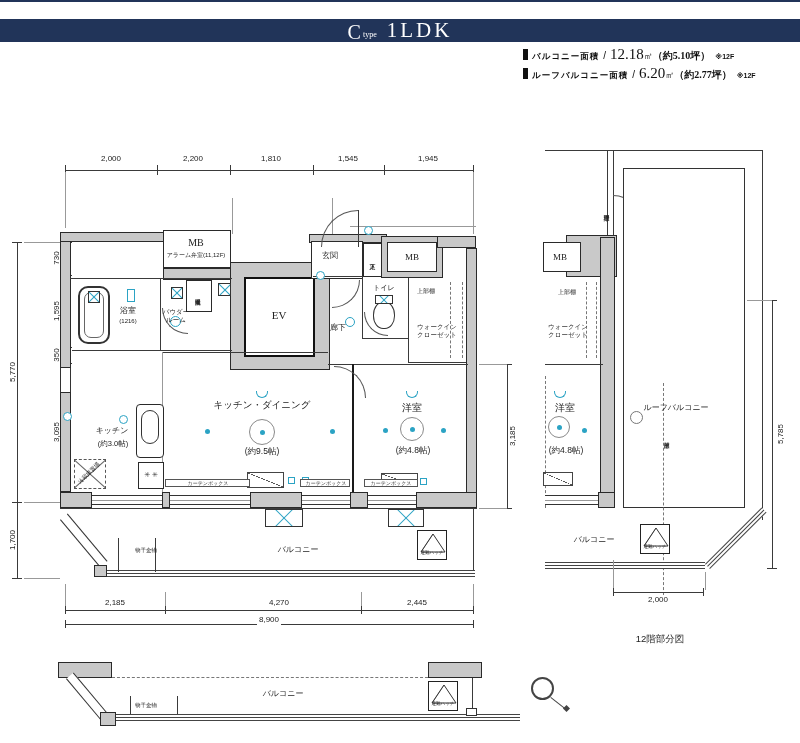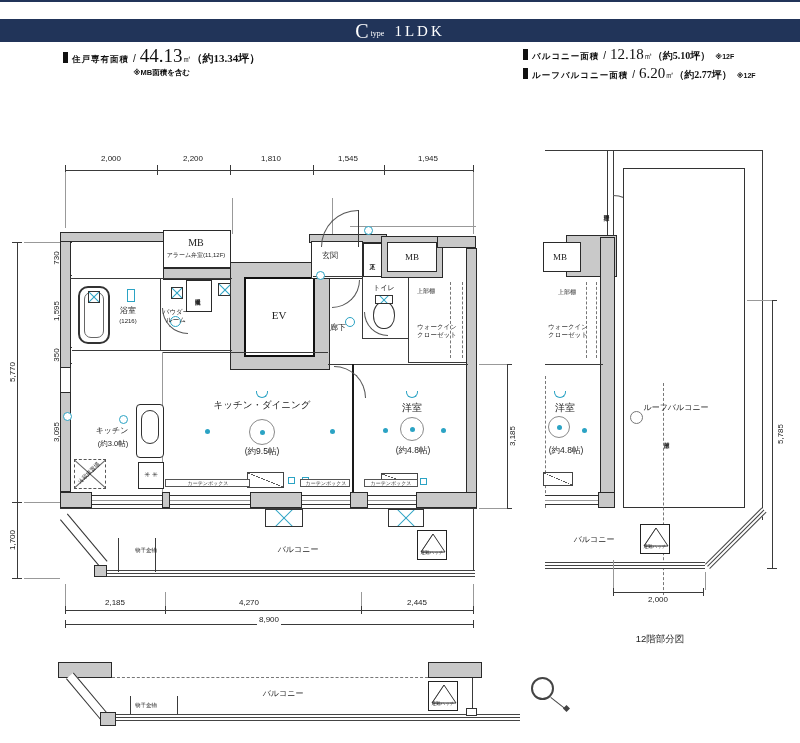--- a/index.html
+++ b/index.html
@@ -57,21 +57,21 @@
        transform:translate(-50%,-50%);z-index:6;
        font-family:"Liberation Sans","DejaVu Sans",sans-serif;}
   .lbl.serif{font-family:"Liberation Serif","DejaVu Serif",serif;}
   .lbl.vert{writing-mode:vertical-rl;}
   
   .topline{left:0;top:0;width:800px;height:2px;background:var(--navy);}
   .banner{left:0;top:19px;width:800px;height:23px;background:var(--navy);color:#fff;
           text-align:center;line-height:23px;}
   .banner .c{font-family:"Liberation Serif","DejaVu Serif",serif;font-size:20px;vertical-align:-2px;}
   .banner .tw{font-family:"Liberation Serif","DejaVu Serif",serif;font-size:8px;margin:0 10px 0 2px;}
-  .banner .ldk{font-family:"Liberation Serif","DejaVu Serif",serif;font-size:15px;letter-spacing:3px;}
+  .banner .ldk{font-family:"Liberation Serif","DejaVu Serif",serif;font-size:21px;letter-spacing:3px;}
   .arearow{left:0;top:45px;width:800px;height:44px;}
   .acol{position:absolute;top:0;white-space:nowrap;}
   .sq{display:inline-block;width:5px;height:11px;background:#111;margin-right:4px;vertical-align:-1px;}
   .alabel{font-size:8.5px;font-weight:bold;letter-spacing:1px;color:#111;}
   .slash{font-size:10px;margin:0 4px;color:#111;}
   .aval{font-family:"Liberation Serif","DejaVu Serif",serif;font-size:19px;color:#111;}
   .aval.small{font-size:15px;}
   .aunit{font-family:"Liberation Serif","DejaVu Serif",serif;font-size:9px;color:#111;}
   .atsubo{font-family:"Liberation Serif","DejaVu Serif",serif;font-size:11px;font-weight:bold;color:#111;}
   .atsubo.small{font-size:10px;}
@@ -85,24 +85,20 @@
 </head>
 <body>
 
 <div id="plan">
 
   <i class="abs topline"></i>
   <div class="abs banner">
     <span class="c">C</span><span class="tw">type</span><span class="ldk">1LDK</span>
   </div>
   <div class="abs arearow">
-    <div class="acol" style="left:63px;">
-      <span class="sq"></span><span class="alabel">住戸専有面積</span><span class="slash">/</span><span class="aval">44.13</span><span class="aunit">㎡</span><span class="atsubo">（約13.34坪）</span>
-      <div class="anote">※MB面積を含む</div>
-    </div>
     <div class="acol" style="left:523px;top:0;">
       <span class="sq"></span><span class="alabel">バルコニー面積</span><span class="slash">/</span><span class="aval small">12.18</span><span class="aunit">㎡</span><span class="atsubo small">（約5.10坪）</span><span class="anote-in">※12F</span>
     </div>
     <div class="acol" style="left:523px;top:19px;">
       <span class="sq"></span><span class="alabel">ルーフバルコニー面積</span><span class="slash">/</span><span class="aval small">6.20</span><span class="aunit">㎡</span><span class="atsubo small">（約2.77坪）</span><span class="anote-in">※12F</span>
     </div>
   </div>
 
   <i class="abs lh" style="left:65px;top:170px;width:408px;"></i>
   <i class="abs lv" style="left:65px;top:165px;height:10px;"></i>
@@ -316,21 +312,21 @@
     <div class="lbl" style="left: 348px; top: 159px; font-size: 8px; transform: translate(-50%, -50%);">1,545</div>
     <div class="lbl" style="left: 428px; top: 159px; font-size: 8px; transform: translate(-50%, -50%);">1,945</div>
     <div class="lbl" style="left: 57px; top: 258px; font-size: 8px; transform: translate(-50%, -50%) rotate(-90deg);">730</div>
     <div class="lbl" style="left: 57px; top: 311px; font-size: 8px; transform: translate(-50%, -50%) rotate(-90deg);">1,595</div>
     <div class="lbl" style="left: 57px; top: 355px; font-size: 8px; transform: translate(-50%, -50%) rotate(-90deg);">350</div>
     <div class="lbl" style="left: 57px; top: 432px; font-size: 8px; transform: translate(-50%, -50%) rotate(-90deg);">3,095</div>
     <div class="lbl" style="left: 13px; top: 372px; font-size: 8px; transform: translate(-50%, -50%) rotate(-90deg);">5,770</div>
     <div class="lbl" style="left: 13px; top: 540px; font-size: 8px; transform: translate(-50%, -50%) rotate(-90deg);">1,700</div>
     <div class="lbl" style="left: 513px; top: 436px; font-size: 8px; transform: translate(-50%, -50%) rotate(-90deg);">3,185</div>
     <div class="lbl" style="left: 115px; top: 603px; font-size: 8px; transform: translate(-50%, -50%);">2,185</div>
-    <div class="lbl" style="left: 249px; top: 603px; font-size: 8px; transform: translate(-50%, -50%);">4,270</div>
+    <div class="lbl" style="left: 279px; top: 603px; font-size: 8px; transform: translate(-50%, -50%);">4,270</div>
     <div class="lbl" style="left: 417px; top: 603px; font-size: 8px; transform: translate(-50%, -50%);">2,445</div>
     <div class="lbl" style="left: 269px; top: 620px; font-size: 8px; transform: translate(-50%, -50%); background: rgb(255, 255, 255); padding: 0px 2px;">8,900</div>
     <div class="lbl" style="left: 781px; top: 434px; font-size: 8px; transform: translate(-50%, -50%) rotate(-90deg);">5,785</div>
     <div class="lbl" style="left: 658px; top: 600px; font-size: 8px; transform: translate(-50%, -50%); background: rgb(255, 255, 255); padding: 0px 2px;">2,000</div>
     <div class="lbl serif" style="left: 196px; top: 243px; font-size: 10px; transform: translate(-50%, -50%);">MB</div>
     <div class="lbl" style="left: 196px; top: 256px; font-size: 6px; transform: translate(-50%, -50%);">アラーム弁室(11,12F)</div>
     <div class="lbl" style="left: 330px; top: 256px; font-size: 8px; transform: translate(-50%, -50%);">玄関</div>
     <div class="lbl vert" style="left: 372px; top: 259px; font-size: 6px; transform: translate(-50%, -50%);">下足入</div>
     <div class="lbl serif" style="left: 412px; top: 257px; font-size: 9px; transform: translate(-50%, -50%);">MB</div>
     <div class="lbl serif" style="left: 279px; top: 316px; font-size: 11px; transform: translate(-50%, -50%);">EV</div>

